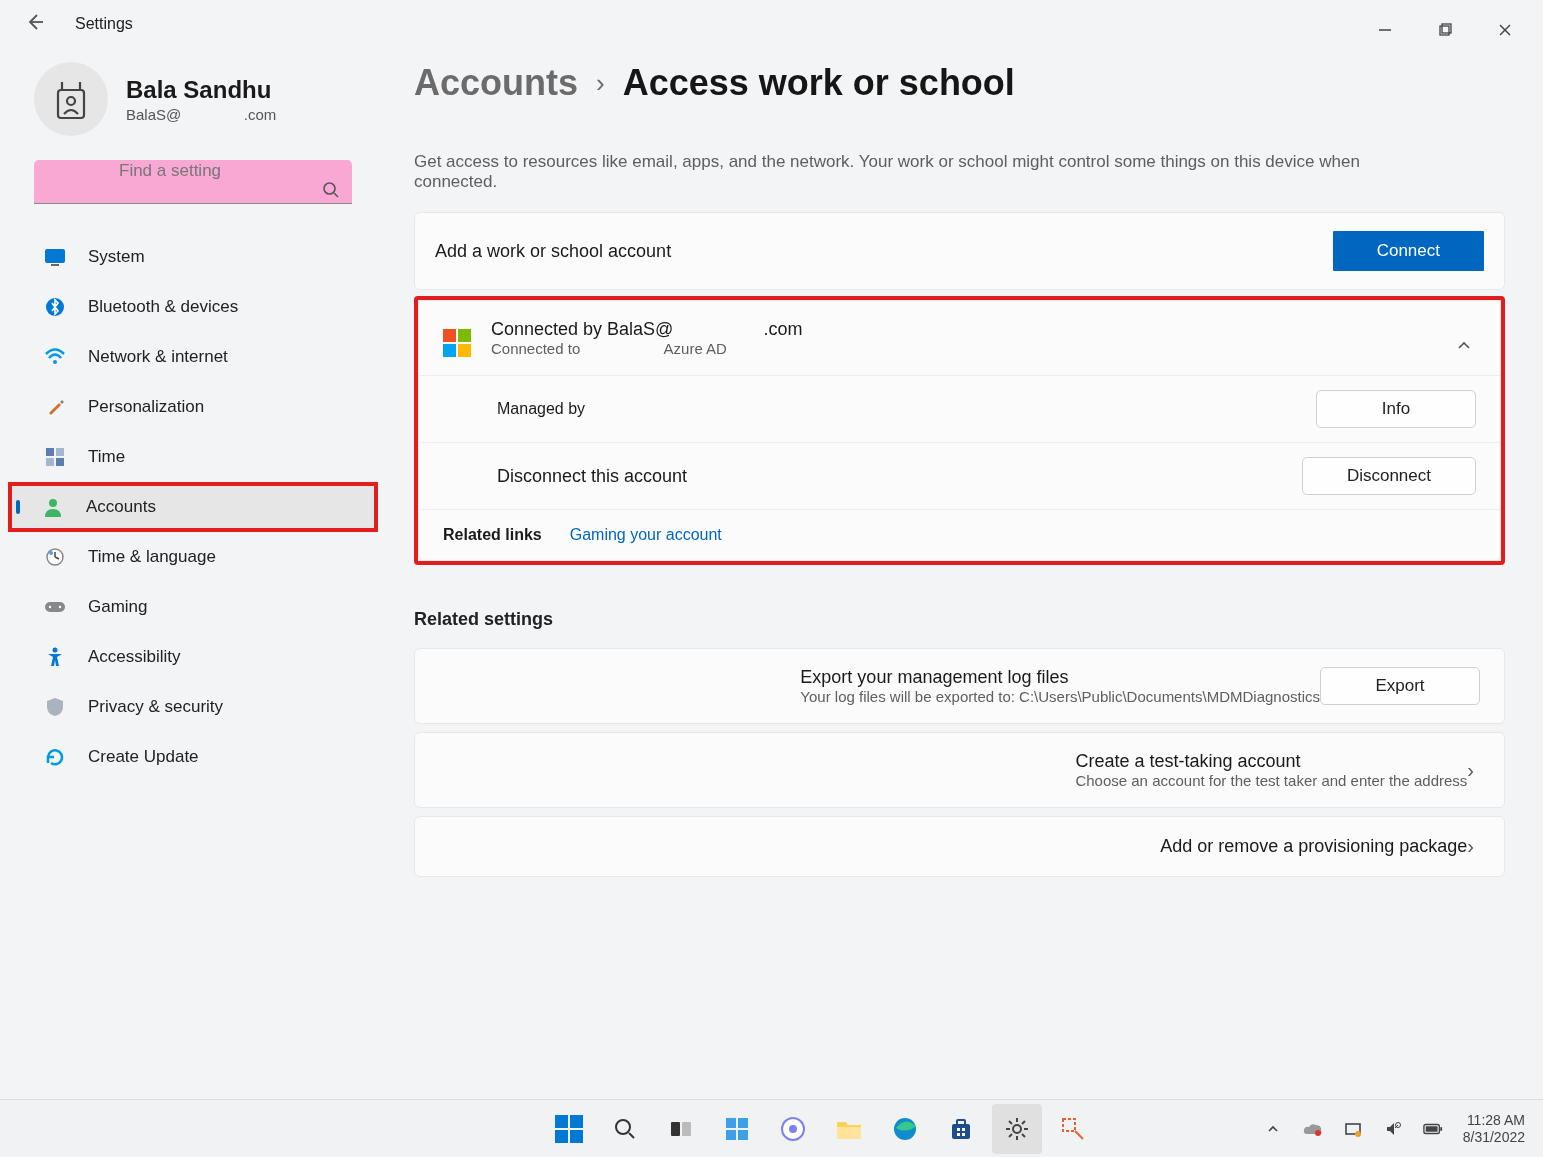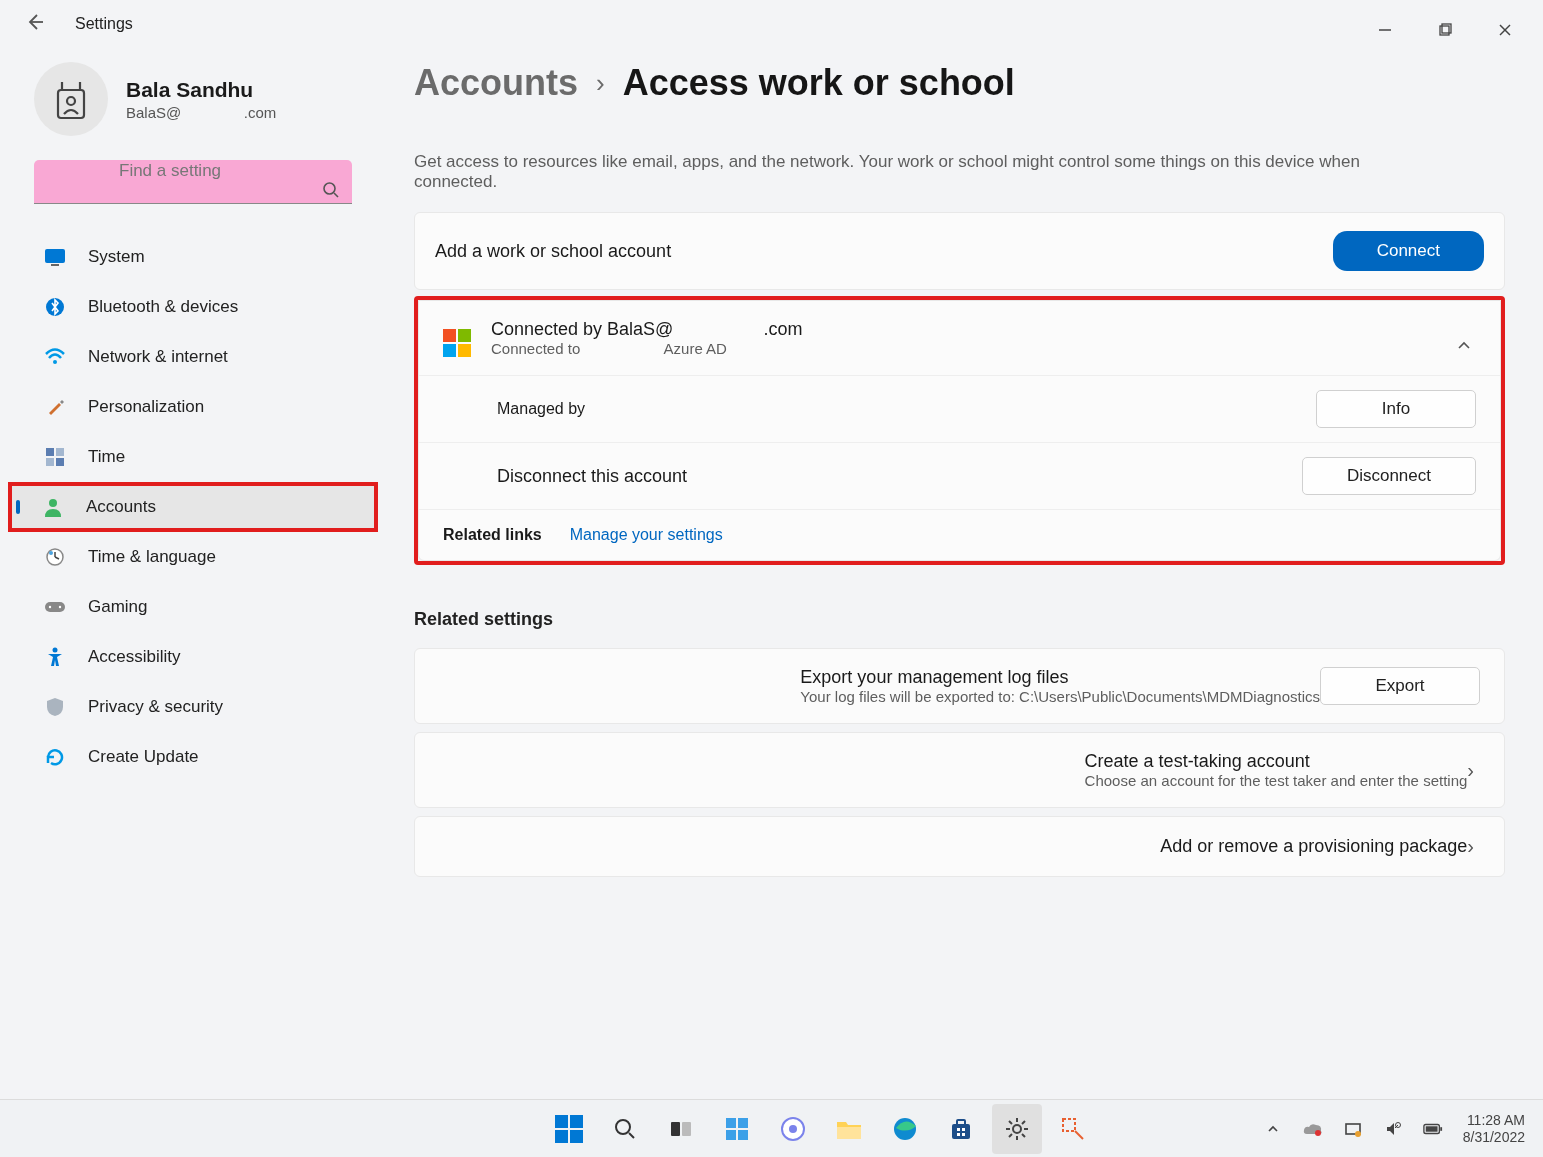--- a/index.html
+++ b/index.html
@@ -46,21 +46,21 @@
   .profile {
     display:flex; align-items:center; gap:18px;
     padding: 0 26px 24px 26px;
   }
   .avatar {
     width:74px; height:74px; border-radius:50%;
     background:#e6e6e6;
     display:flex;align-items:center;justify-content:center;
     color:#444;
   }
-  .profile-name { font-size:21px; font-weight:600; }
+  .profile-name { font-size:24px; font-weight:600; }
   .profile-email { font-size:15px; color:#555; margin-top:2px; }
   .search-box {
     margin: 0 26px;
     display:flex; align-items:flex-end;
     border-bottom:1.5px solid #888;
     background:#f9a8d4;
     border-radius:5px 5px 0 0;
     padding: 0 12px;
     height:44px;
     flex-direction:column;
@@ -106,21 +106,21 @@
     border:1px solid #e8e8e8;
     border-radius:6px;
     margin-bottom: 8px;
   }
   .card-row {
     display:flex; align-items:center; justify-content:space-between;
     padding: 18px 20px;
   }
   .btn-primary {
     background:#0067c0; color:#fff;
-    border:none; border-radius:14px;
+    border:none; border-radius:1px;
     padding: 10px 44px; font-size:17px;
     cursor:pointer;
     margin-left:32px;
   }
   .btn-secondary {
     background:#fefefe; color:#222;
     border:1px solid #d0d0d0; border-radius:5px;
     padding: 8px 44px; font-size:17px;
     cursor:pointer;
     min-width:160px;
@@ -402,42 +402,42 @@
             <span>Managed by</span>
           </span>
           <button class="btn-secondary">Info</button>
         </div>
         <div class="account-sub-row">
           <span style="font-size:18px;">Disconnect this account</span>
           <button class="btn-secondary">Disconnect</button>
         </div>
         <div class="related-row">
           <span class="label">Related links</span>
-          <span class="link">Manage your settings</span>
+          <span class="link">Gaming your account</span>
         </div>
       </div>
     </div>
 
     <div class="section-heading">Related settings</div>
 
     <div class="card">
       <div class="setting-row">
         <div>
           <div class="setting-title">Export your management log files</div>
           <div class="setting-sub">Your log files will be exported to: C:\Users\Public\Documents\MDMDiagnostics</div>
         </div>
         <button class="btn-secondary">Export</button>
       </div>
     </div>
 
     <div class="card">
       <div class="setting-row">
         <div>
           <div class="setting-title">Create a test-taking account</div>
-          <div class="setting-sub">Choose an account for the test taker and enter the setting</div>
+          <div class="setting-sub">Choose an account for the test taker and enter the address</div>
         </div>
         <span class="chevron-right">›</span>
       </div>
     </div>
 
     <div class="card">
       <div class="setting-row">
         <div class="setting-title">Add or remove a provisioning package</div>
         <span class="chevron-right">›</span>
       </div>

